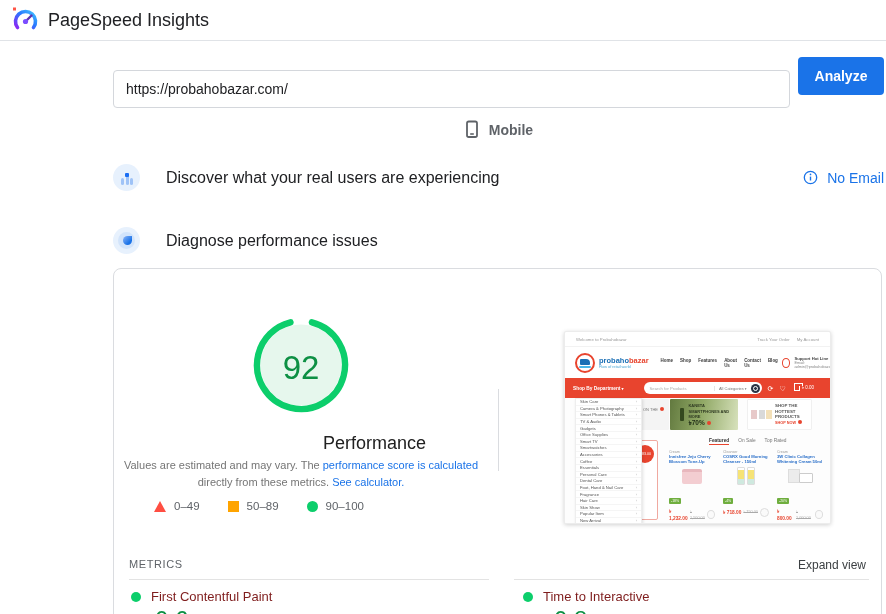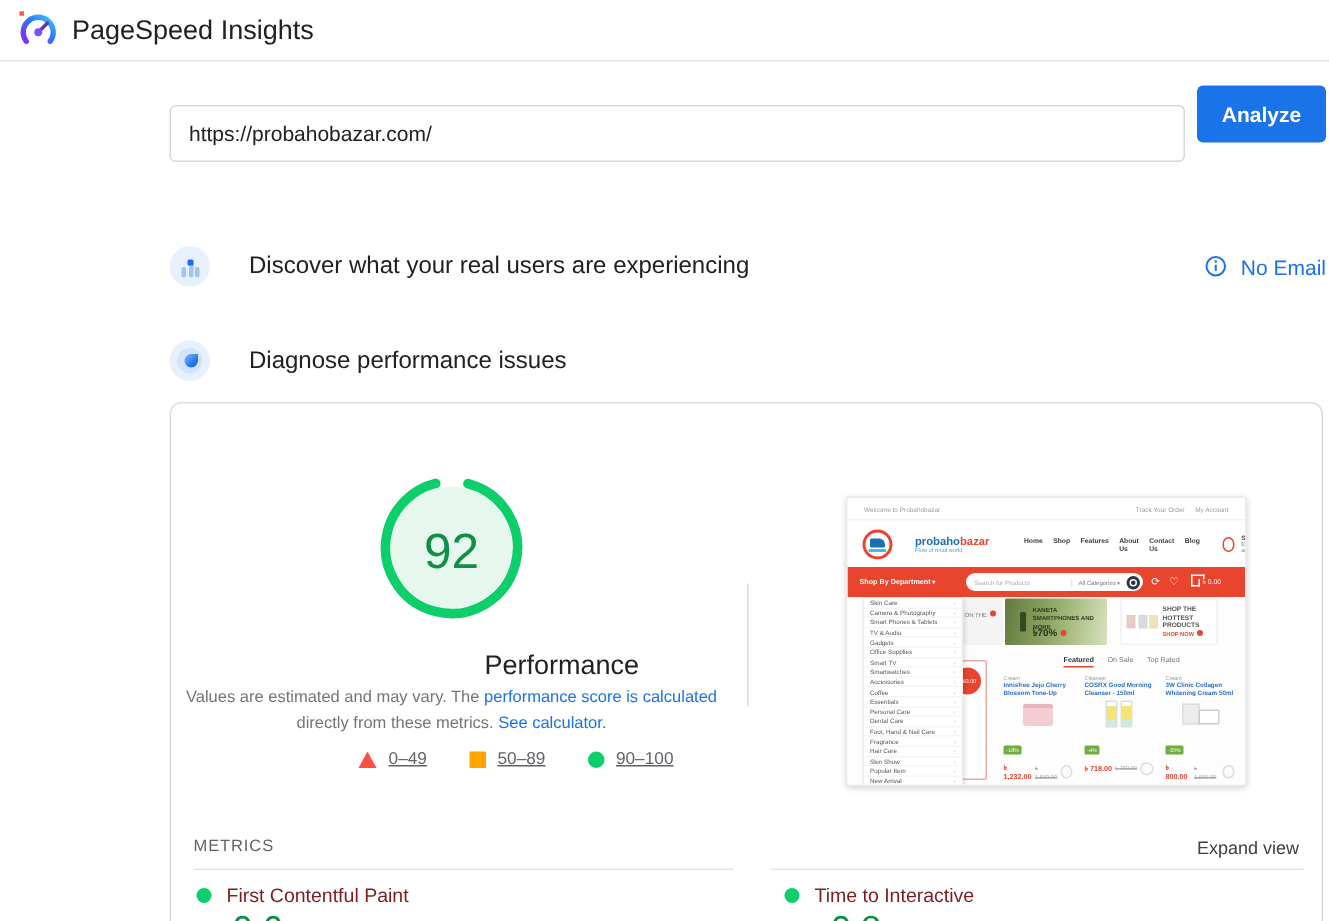--- a/index.html
+++ b/index.html
@@ -44,22 +44,22 @@
   
   .card { position:absolute; top:227px; left:0; width:769px; height:430px;
     border:1px solid #dadce0; border-radius:8px; background:#fff; }
 
   .gauge-wrap { position:absolute; left:139px; top:48px; width:96px; height:96px; }
   .perf-label { position:absolute; top:164px; left:62px; width:250px; text-align:right; font-size:18px; color:#212121; }
   .disclaimer { position:absolute; top:188px; left:0; width:374px; text-align:center;
     font-size:11px; line-height:17px; color:#757575; }
   .disclaimer .line { white-space:nowrap; }
   .disclaimer a { color:#1a73e8; text-decoration:none; cursor:pointer; }
-  .legend { position:absolute; top:231px; left:40px; width:295px; display:flex; justify-content:flex-end;
-    align-items:center; gap:28px; font-size:11.5px; color:#5f6368;text-decoration:underline; }
+  .legend { position:absolute; top:231px; left:40px; width:295px; display:flex; justify-content:flex-start;
+    align-items:center; gap:28px; font-size:11.5px; color:#5f6368; }
   .legend-item { display:flex; align-items:center; gap:8px; }
   .lg-tri { width:0; height:0; border-left:6px solid transparent; border-right:6px solid transparent; border-bottom:11px solid #ff4e42; }
   .lg-sq  { width:11px; height:11px; background:#ffa400; }
   .lg-dot { width:11px; height:11px; border-radius:50%; background:#0cce6b; }
 
   .vdivider { position:absolute; left:384px; top:120px; width:1px; height:82px; background:#dadce0; }
 
   .metrics-heading { position:absolute; top:289px; left:15px; font-size:11px; letter-spacing:.6px; color:#5f6368; }
   .expand-view { position:absolute; top:289px; right:15px; font-size:12px; color:#3c4043; cursor:pointer; }
   .mrule { position:absolute; top:310px; height:1px; background:#e3e3e3; }
@@ -70,21 +70,21 @@
   .metric-dot { width:10px; height:10px; border-radius:50%; background:#0cce6b; }
   .metric-value { position:absolute; top:337px; font-size:24px; color:#0d9044; }
   .mv-0 { left:41px; } .mv-1 { left:440px; }
 
   
   .thumb { position:absolute; left:450px; top:62px; width:267px; height:193px; background:#fff;
     border:1px solid #ececec; box-shadow:0 1px 4px rgba(0,0,0,.18); border-radius:2px; overflow:hidden; cursor:pointer; }
   .t-topbar { height:15px; display:flex; align-items:center; justify-content:space-between;
     padding:0 11px; font-size:4.3px; color:#9a9a9a; border-bottom:1px solid #f2f2f2; }
   .t-topbar-r { display:flex; gap:7px; }
-  .t-header { height:31px; display:flex; align-items:center; padding:0 10px; gap:15px; }
+  .t-header { height:31px; display:flex; align-items:center; padding:0 10px; gap:4px; }
   .t-logo { width:20px; height:20px; border-radius:50%; border:2px solid #e8442e; background:#fff; position:relative; flex:0 0 20px; }
   .t-logo i { position:absolute; left:3px; top:4px; width:10px; height:6px; background:#1a6fb5; border-radius:1px 4px 1px 1px; }
   .t-logo b { position:absolute; left:2px; top:11px; width:12px; height:2px; background:#49b6e8; border-radius:2px; }
   .t-brand { font-size:7.5px; font-weight:bold; line-height:8px; }
   .t-brand .b1 { color:#1a6fb5; } .t-brand .b2 { color:#e8442e; }
   .t-tagline { font-size:3.8px; color:#49a7d6; }
   .t-nav { display:flex; gap:7px; margin-left:8px; }
   .t-nav span { font-size:4.5px; font-weight:bold; color:#3a3a3a; }
   .t-support { margin-left:auto; display:flex; align-items:center; gap:4px; }
   .t-supp-icon { width:10px; height:10px; border-radius:50%; border:1.5px solid #e8442e; }
@@ -173,20 +173,27 @@
   </div>
 
   <div class="content">
 
     <div class="url-row">
       <input class="url-input" type="text" value="https://probahobazar.com/" style="">
       <button class="analyze-btn">Analyze</button>
     </div>
 
     <div class="tabs-row">
+      <div class="tab tab-mobile">
+        <svg width="16" height="19" viewBox="0 0 16 19">
+          <rect x="3" y="1.5" width="10" height="15.5" rx="1.8" fill="none" stroke="#5f6368" stroke-width="1.8"></rect>
+          <line x1="6.2" y1="14" x2="9.8" y2="14" stroke="#5f6368" stroke-width="1.6"></line>
+        </svg>
+        <span>Mobile</span>
+      </div>
     </div>
 
     <div class="section-row row-discover">
       <div class="section-icon">
         <i class="bar bar1"></i>
           <i class="bar bar2"></i>
           <i class="bar bar3"></i>
           <i class="bar-dot"></i>
       </div>
       <span class="section-title">Discover what your real users are experiencing</span>

